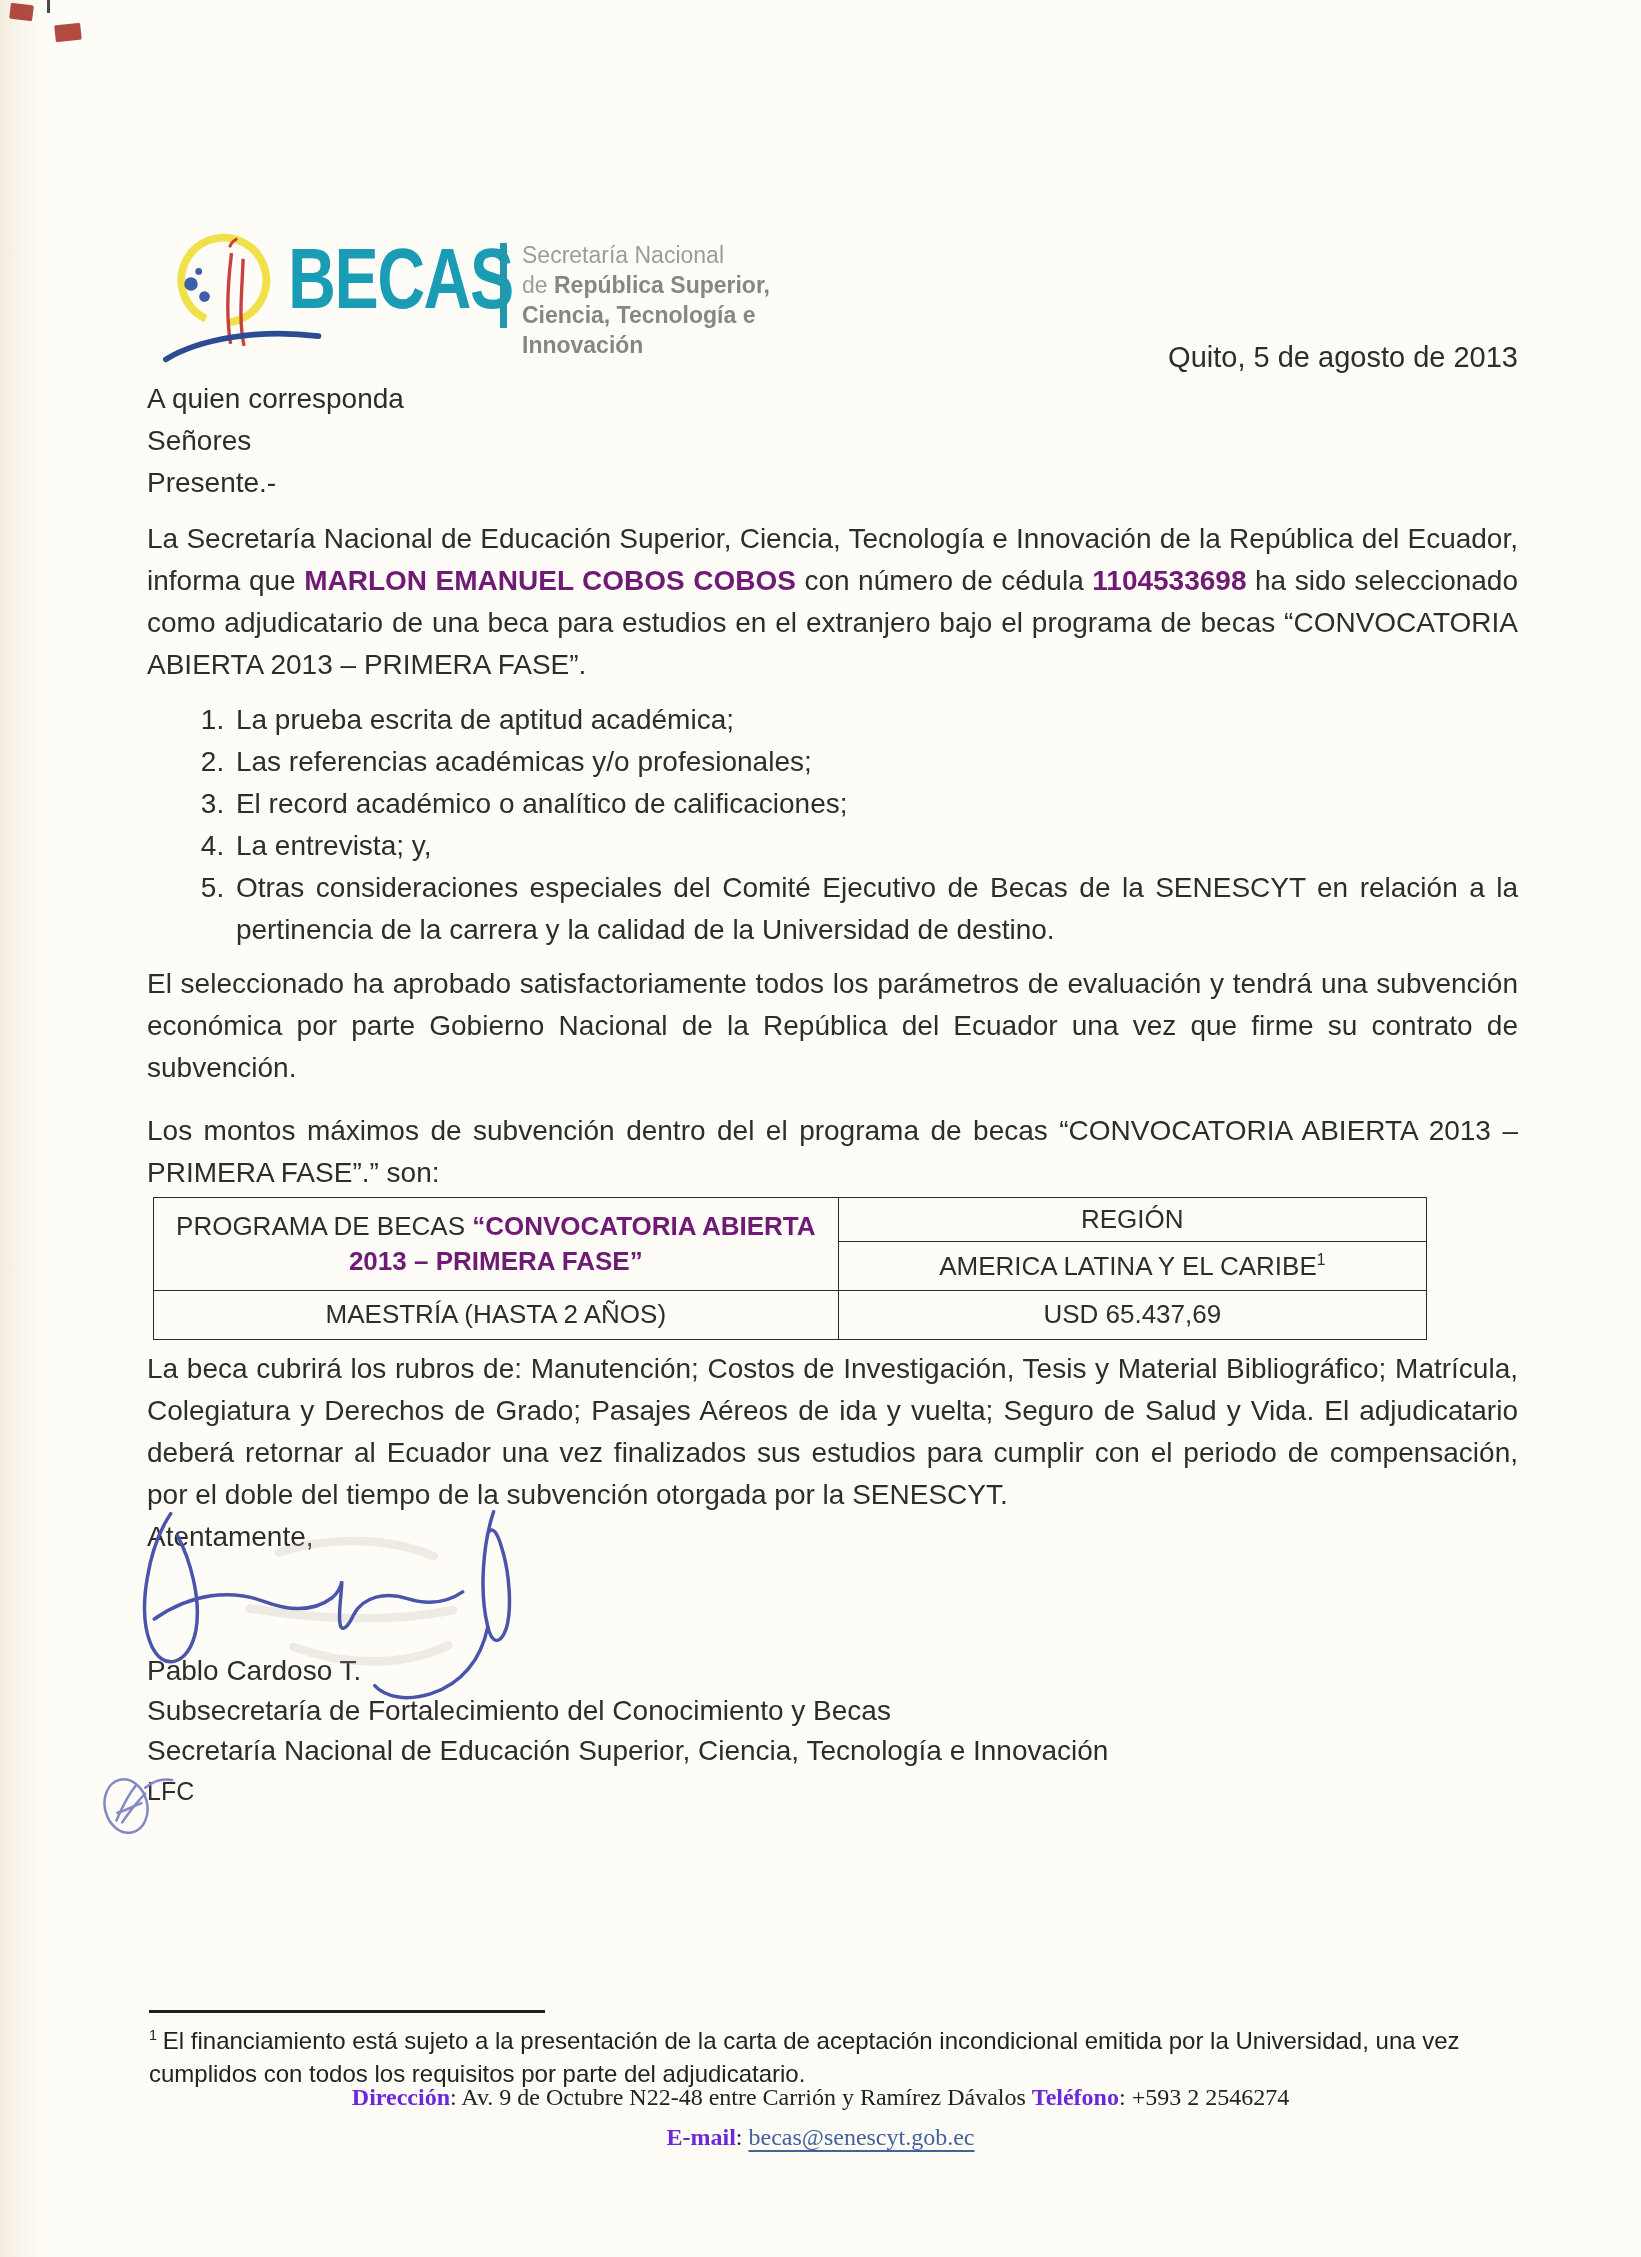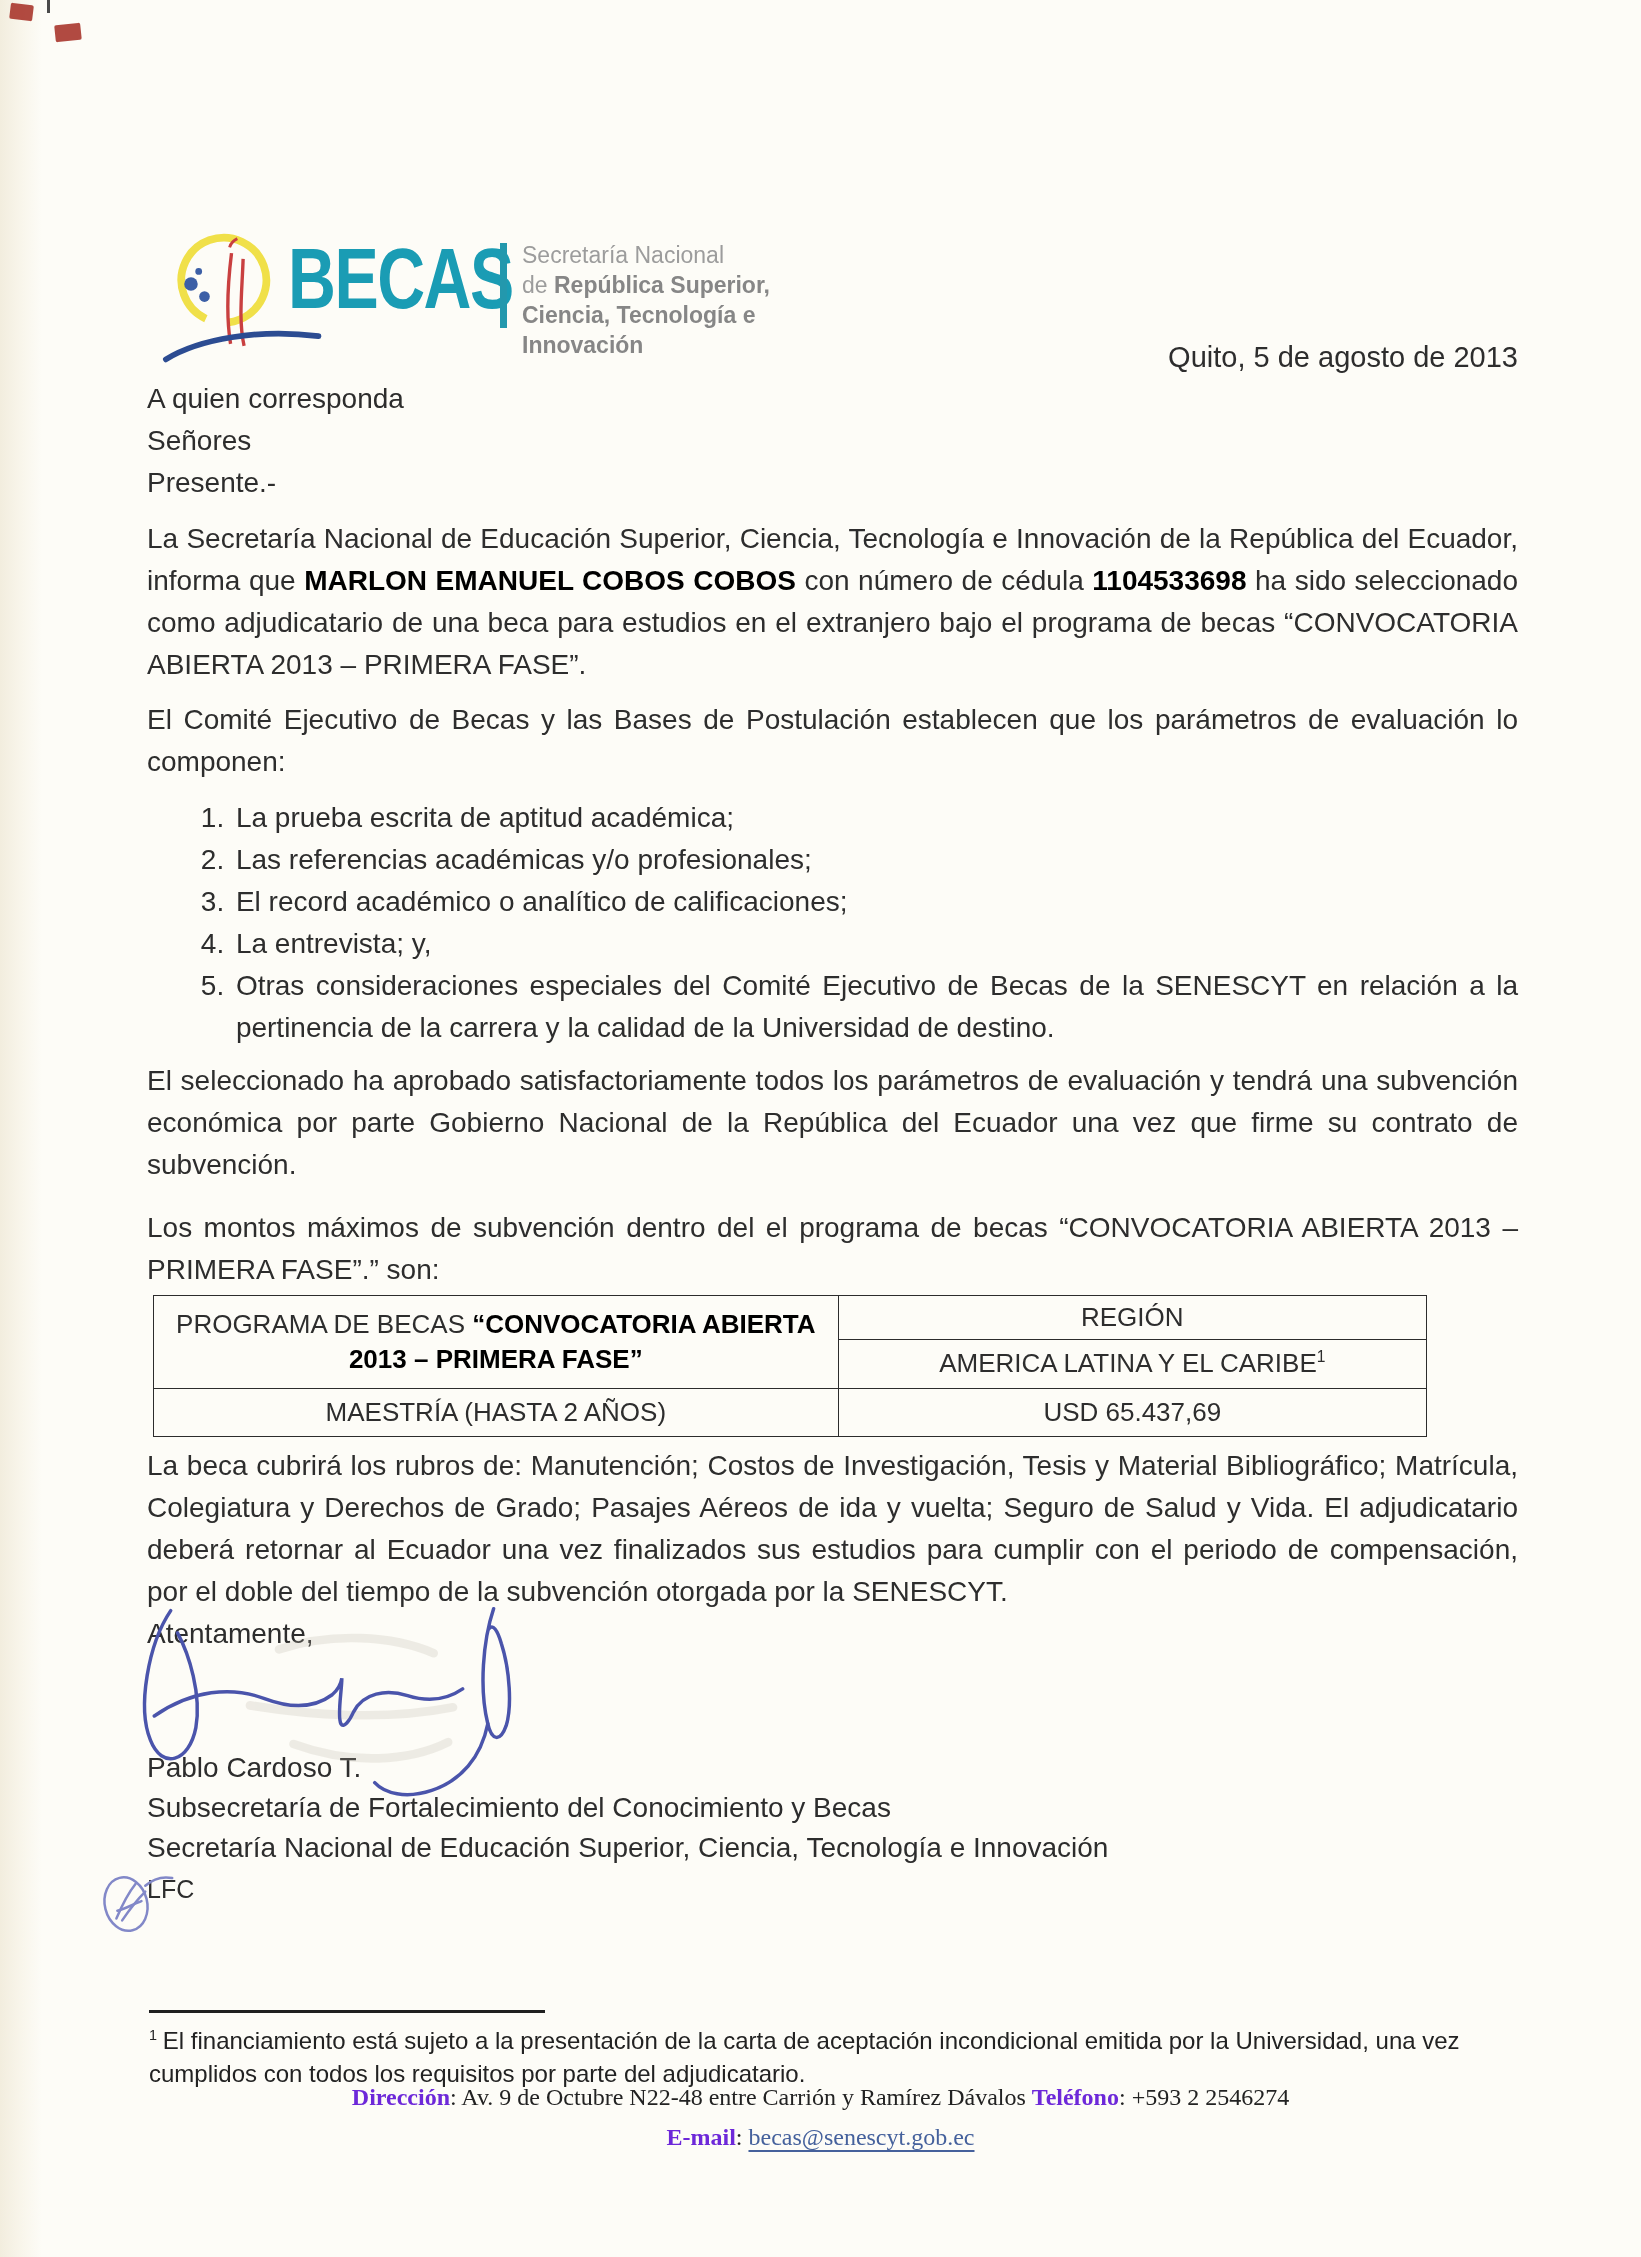--- a/index.html
+++ b/index.html
@@ -31,21 +31,21 @@
 
   
   .content{
     position:absolute;left:147px;top:336px;width:1371px;
     font-size:28px;line-height:42px;
   }
   .date{text-align:right;font-size:29px;}
   .recipient div{line-height:42px;}
   p.body{margin:0;text-align:justify;}
   p.mt{margin-top:13.5px;}
-  b{color:#000000;}
+  b{color:#701a75;}
   ol.eval{margin:13.5px 0 0 0;padding-left:85px;line-height:42px;}
   ol.eval li{padding-left:3.9px;text-align:justify;}
 
   table.amounts{
     border-collapse:collapse;margin:3.9px 0 0 5.8px;width:1274px;
     font-size:26px;table-layout:fixed;
   }
   table.amounts td{
     border:1.9px solid #2c2c2c;text-align:center;vertical-align:middle;
     padding:1.9px 13.5px;line-height:35px;
@@ -109,21 +109,20 @@
     <div class="date">Quito, 5 de agosto de 2013</div>
 
     <div class="recipient">
       <div>A quien corresponda</div>
       <div>Señores</div>
       <div>Presente.-</div>
     </div>
 
     <p class="body mt"><span>La Secretaría Nacional de Educación Superior, Ciencia, Tecnología e Innovación de la República del Ecuador, informa que </span><b>MARLON EMANUEL COBOS COBOS</b><span> con número de cédula </span><b>1104533698</b><span> ha sido seleccionado como adjudicatario de una beca para estudios en el extranjero bajo el programa de becas “CONVOCATORIA ABIERTA 2013 – PRIMERA FASE”.</span></p>
 
-    <p class="body mt">El Comité Ejecutivo de Becas y las Bases de Postulación establecen que los parámetros de evaluación lo componen:</p>
 
     <ol class="eval">
       <li>La prueba escrita de aptitud académica;</li>
       <li>Las referencias académicas y/o profesionales;</li>
       <li>El record académico o analítico de calificaciones;</li>
       <li>La entrevista; y,</li>
       <li>Otras consideraciones especiales del Comité Ejecutivo de Becas de la SENESCYT en relación a la pertinencia de la carrera y la calidad de la Universidad de destino.</li>
     </ol>
 
     <p class="body" style="margin-top:11.6px">El seleccionado ha aprobado satisfactoriamente todos los parámetros de evaluación y tendrá una subvención económica por parte Gobierno Nacional de la República del Ecuador una vez que firme su contrato de subvención.</p>

